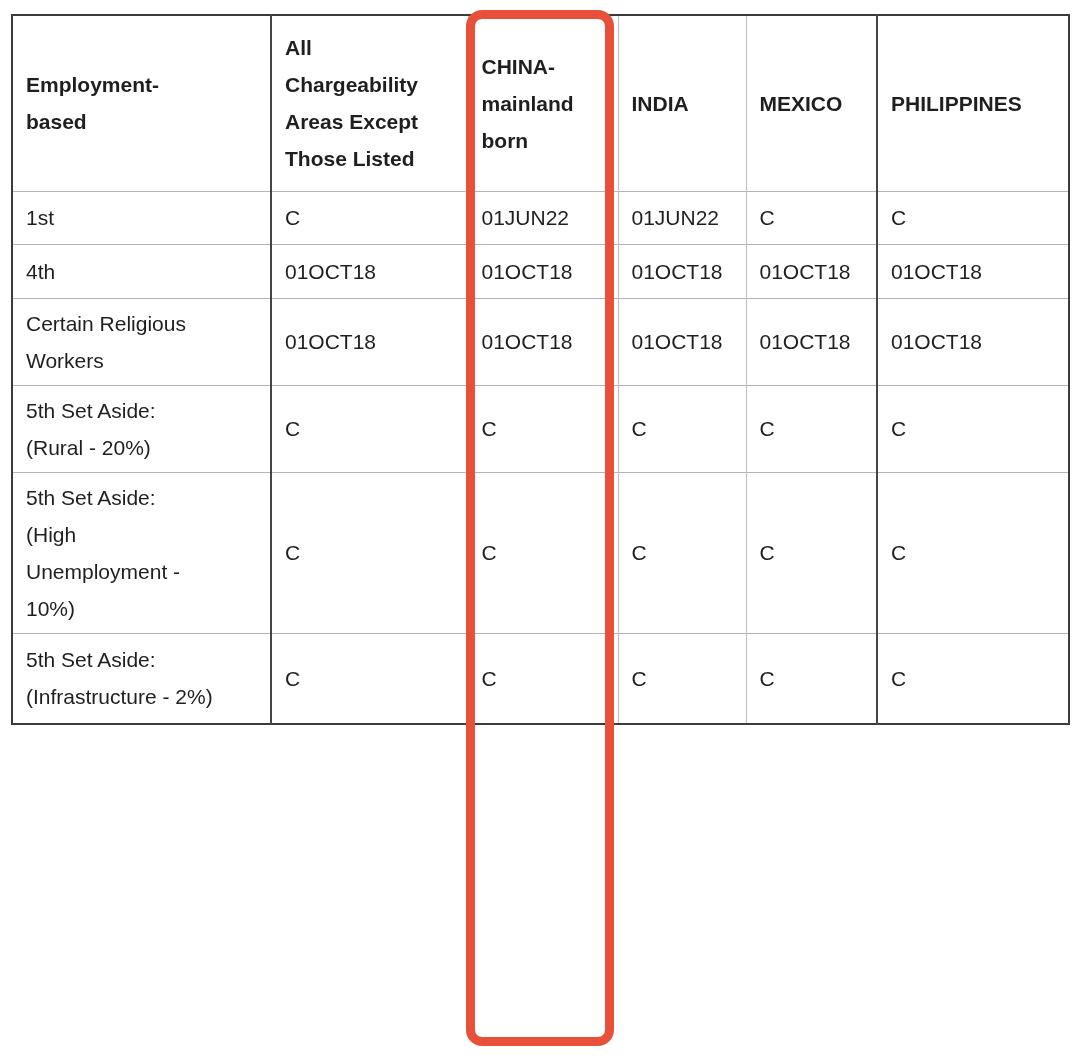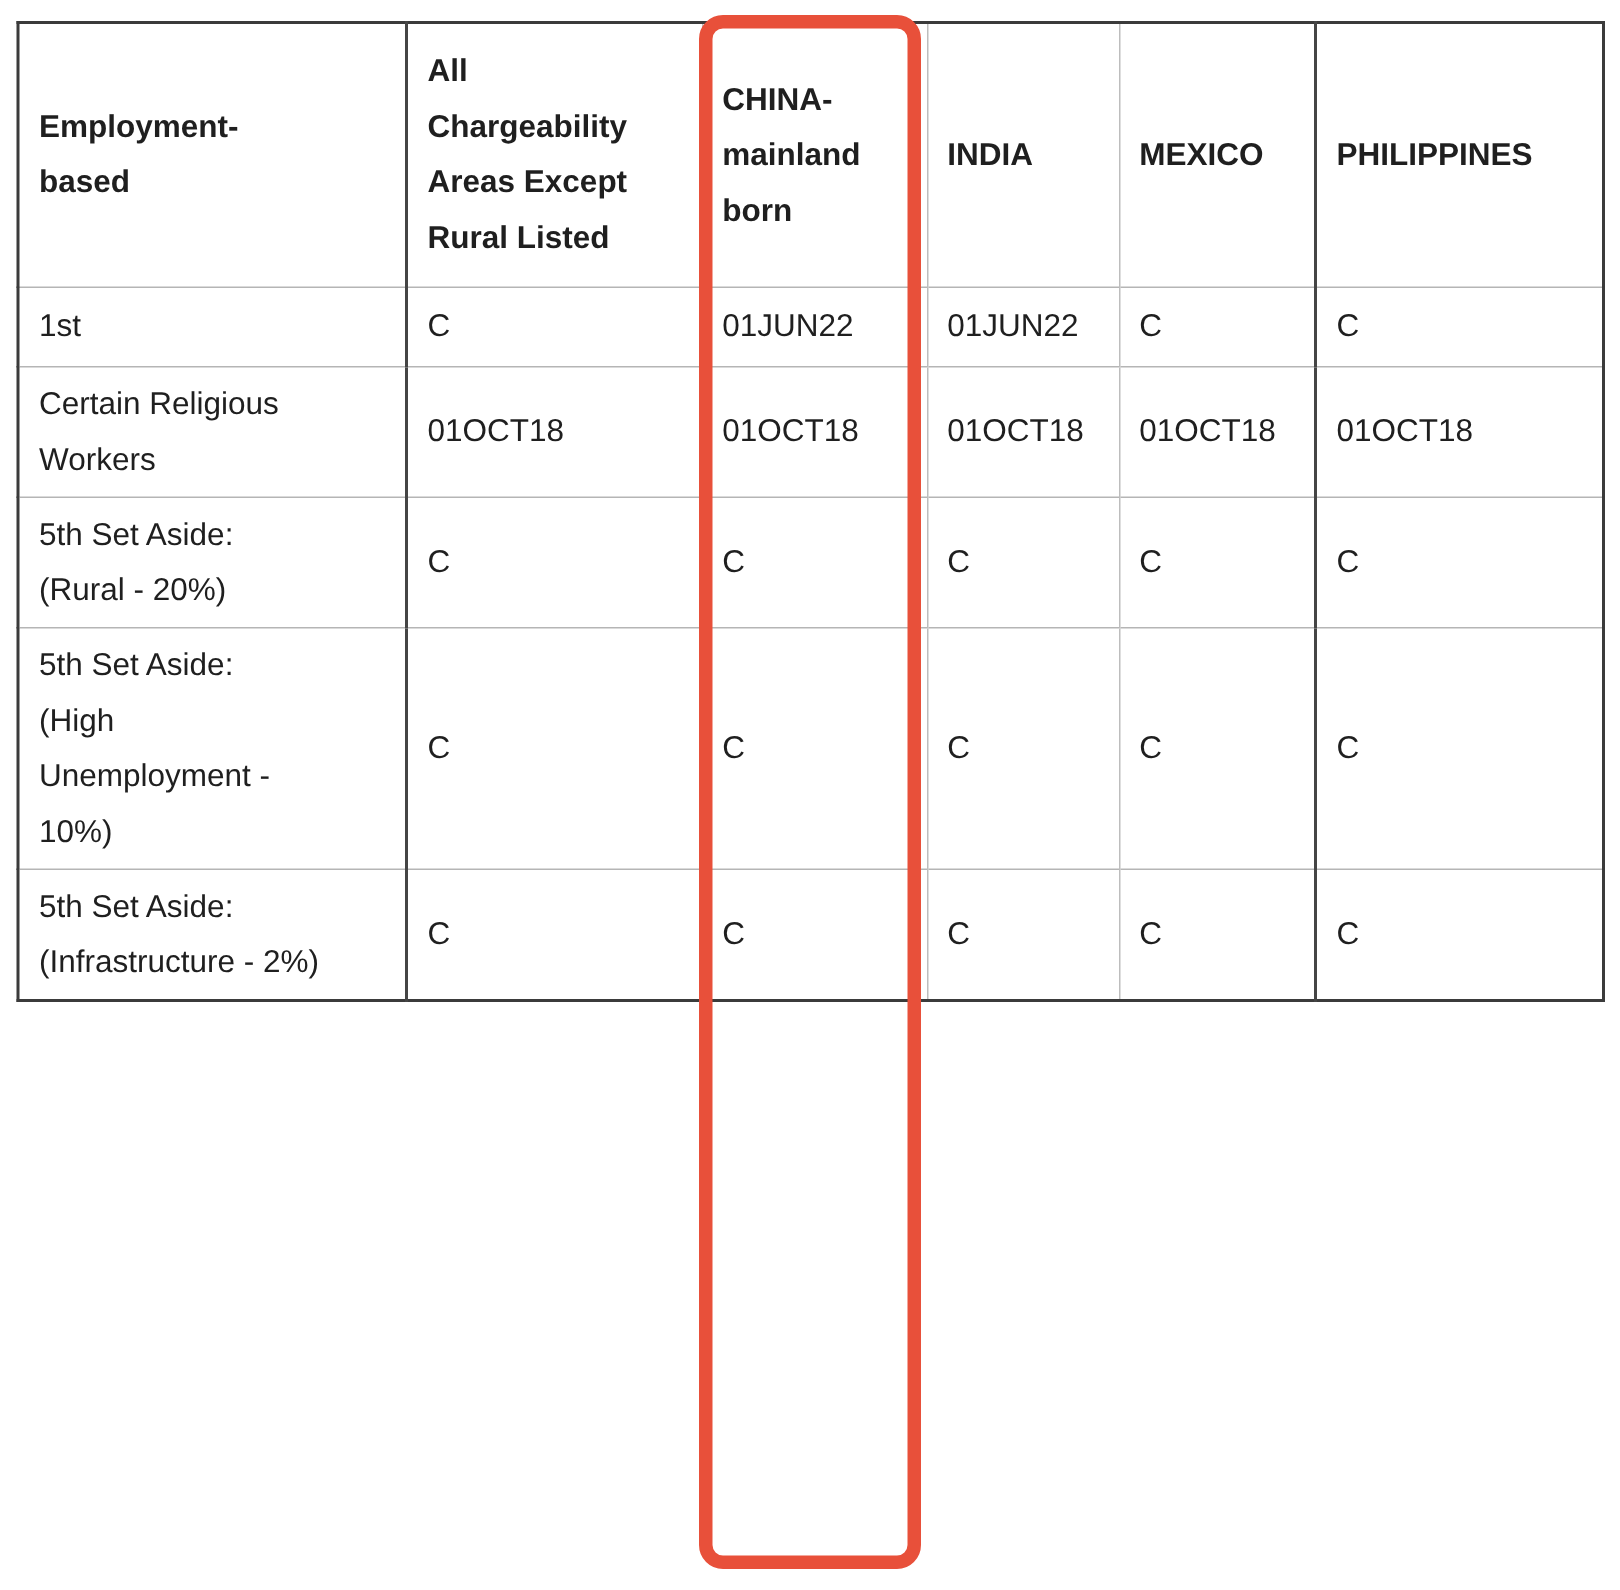--- a/index.html
+++ b/index.html
@@ -91,37 +91,45 @@
         <col style="width:131px">
         <col style="width:192px">
       </colgroup>
       <thead>
         <tr>
           <th>Employment-
 based</th>
           <th>All
 Chargeability
 Areas Except
-Rural Listed</th>
+Those Listed</th>
           <th>CHINA-
 mainland
 born</th>
           <th>INDIA</th>
           <th>MEXICO</th>
           <th>PHILIPPINES</th>
         </tr>
       </thead>
       <tbody>
           <tr>
     <th>1st</th>
     <td>C</td>
     <td>01JUN22</td>
     <td>01JUN22</td>
     <td>C</td>
     <td>C</td>
+  </tr>
+          <tr>
+    <th>4th</th>
+    <td>01OCT18</td>
+    <td>01OCT18</td>
+    <td>01OCT18</td>
+    <td>01OCT18</td>
+    <td>01OCT18</td>
   </tr>
           <tr>
     <th>Certain Religious
 Workers</th>
     <td>01OCT18</td>
     <td>01OCT18</td>
     <td>01OCT18</td>
     <td>01OCT18</td>
     <td>01OCT18</td>
   </tr>

